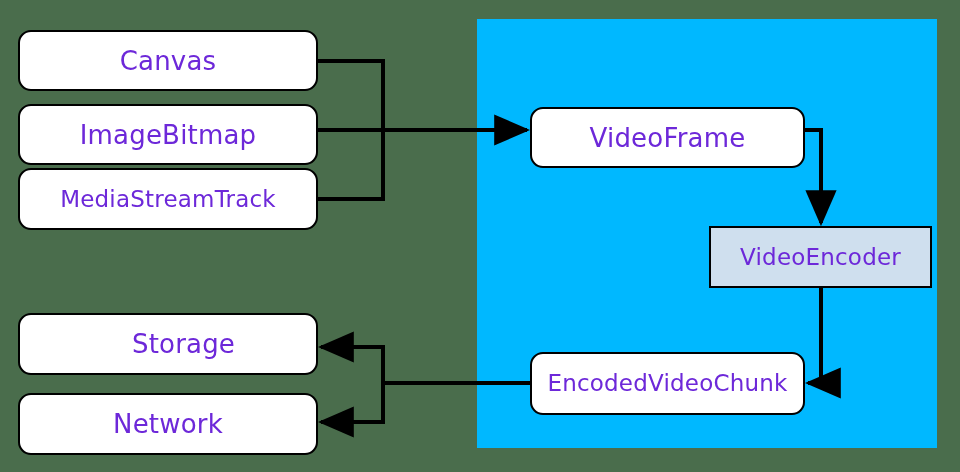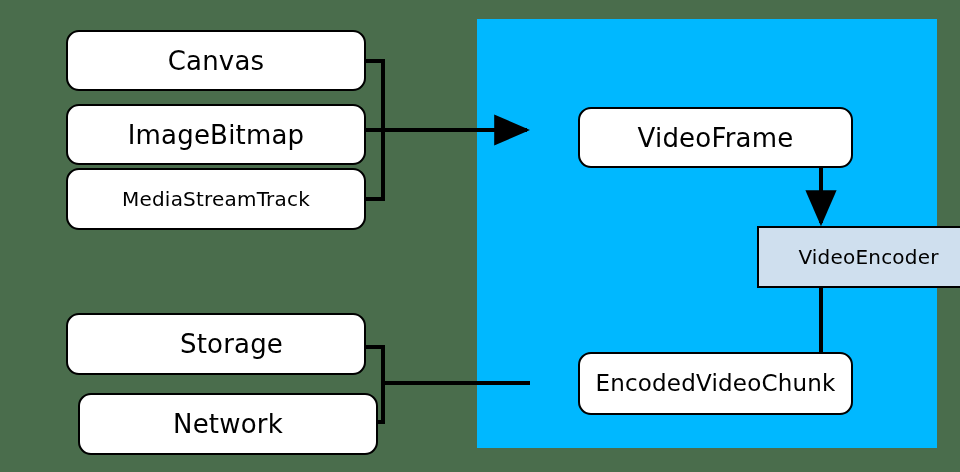--- a/index.html
+++ b/index.html
@@ -22,49 +22,48 @@
     top: 0;
     width: 960px;
     height: 472px;
   }
   .node {
     position: absolute;
     box-sizing: border-box;
     display: flex;
     align-items: center;
     justify-content: center;
-    color: #000000;
+    color: #6d28d9;
     text-align: center;
     white-space: nowrap;
     line-height: 1;
-    margin-left: 48px;
   }
   .node-rounded {
     background: #ffffff;
     border: 2px solid #000000;
     border-radius: 13px;
   }
   .node-sharp {
     background: #cfdfee;
     border: 2px solid #000000;
     border-radius: 0;
   }
   .node-label {
     font-size: 26px;
     letter-spacing: 0.2px;
   }
-  .label-sm { font-size: 20px; }
+  .label-sm { font-size: 23px; }
   .label-xs { font-size: 23px; }
 
   
   #node-canvas          { left: 18px;  top: 30px;  width: 300px; height: 61px; }
   #node-imagebitmap     { left: 18px;  top: 104px; width: 300px; height: 61px; justify-content: center; }
   #node-mediastreamtrack{ left: 18px;  top: 168px; width: 300px; height: 62px; }
   #node-storage         { left: 18px;  top: 313px; width: 300px; height: 62px; padding-left: 31px; }
-  #node-network         { left: 30px;  top: 393px; width: 300px; height: 62px; }
+  #node-network         { left: 18px;  top: 393px; width: 300px; height: 62px; }
   #node-videoframe      { left: 530px; top: 107px; width: 275px; height: 61px; }
   #node-videoencoder    { left: 709px; top: 226px; width: 223px; height: 62px; }
   #node-encodedchunk    { left: 530px; top: 352px; width: 275px; height: 63px; }
 
   #pipeline-region {
     position: absolute;
     left: 477px;
     top: 19px;
     width: 460px;
     height: 429px;

